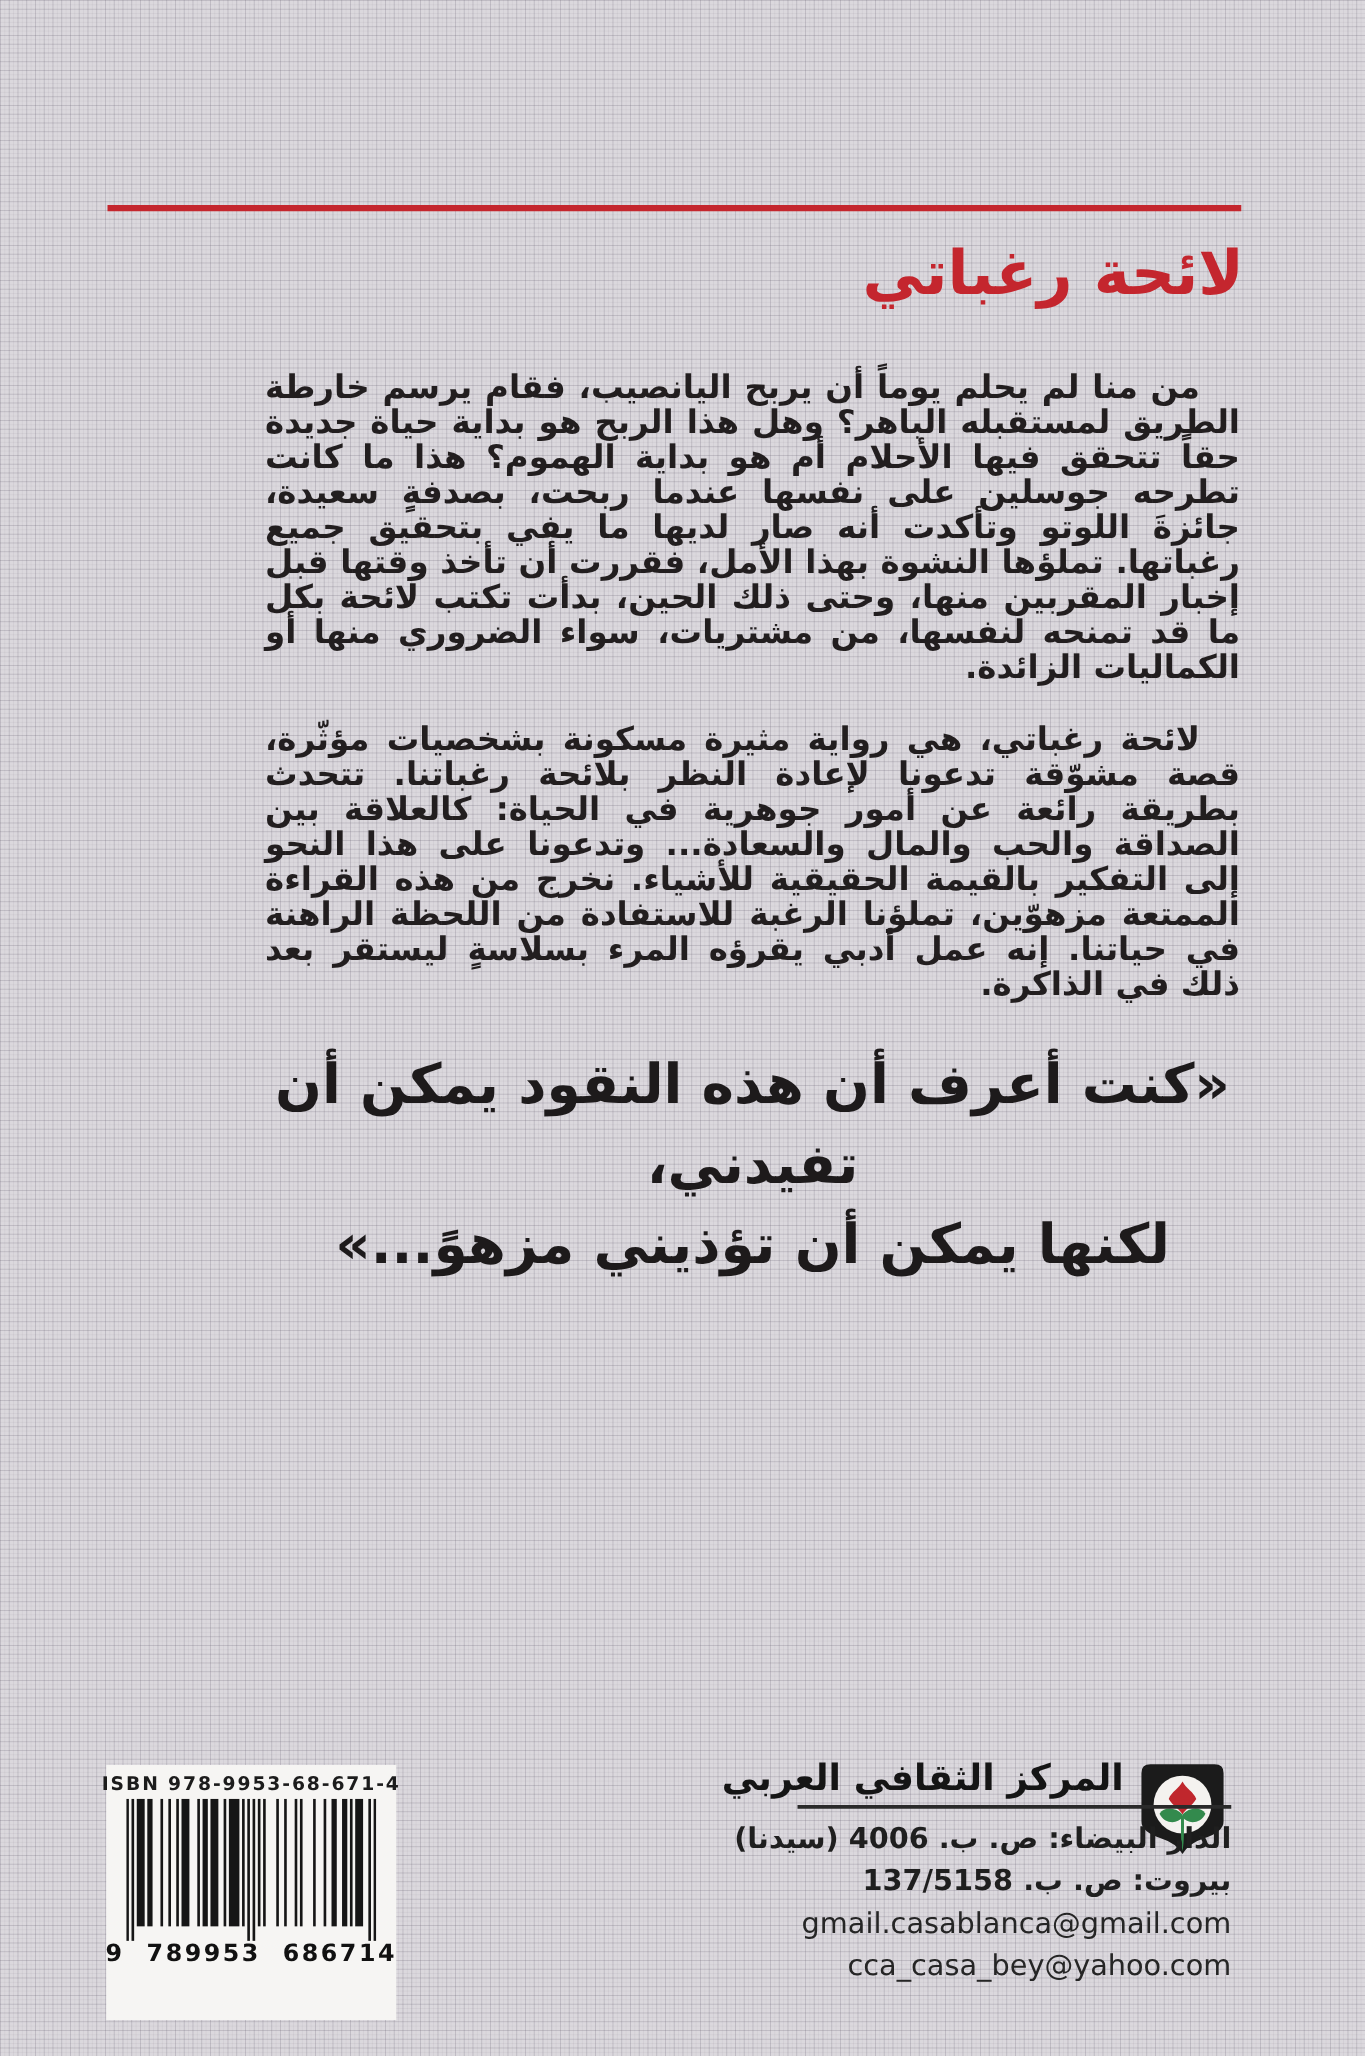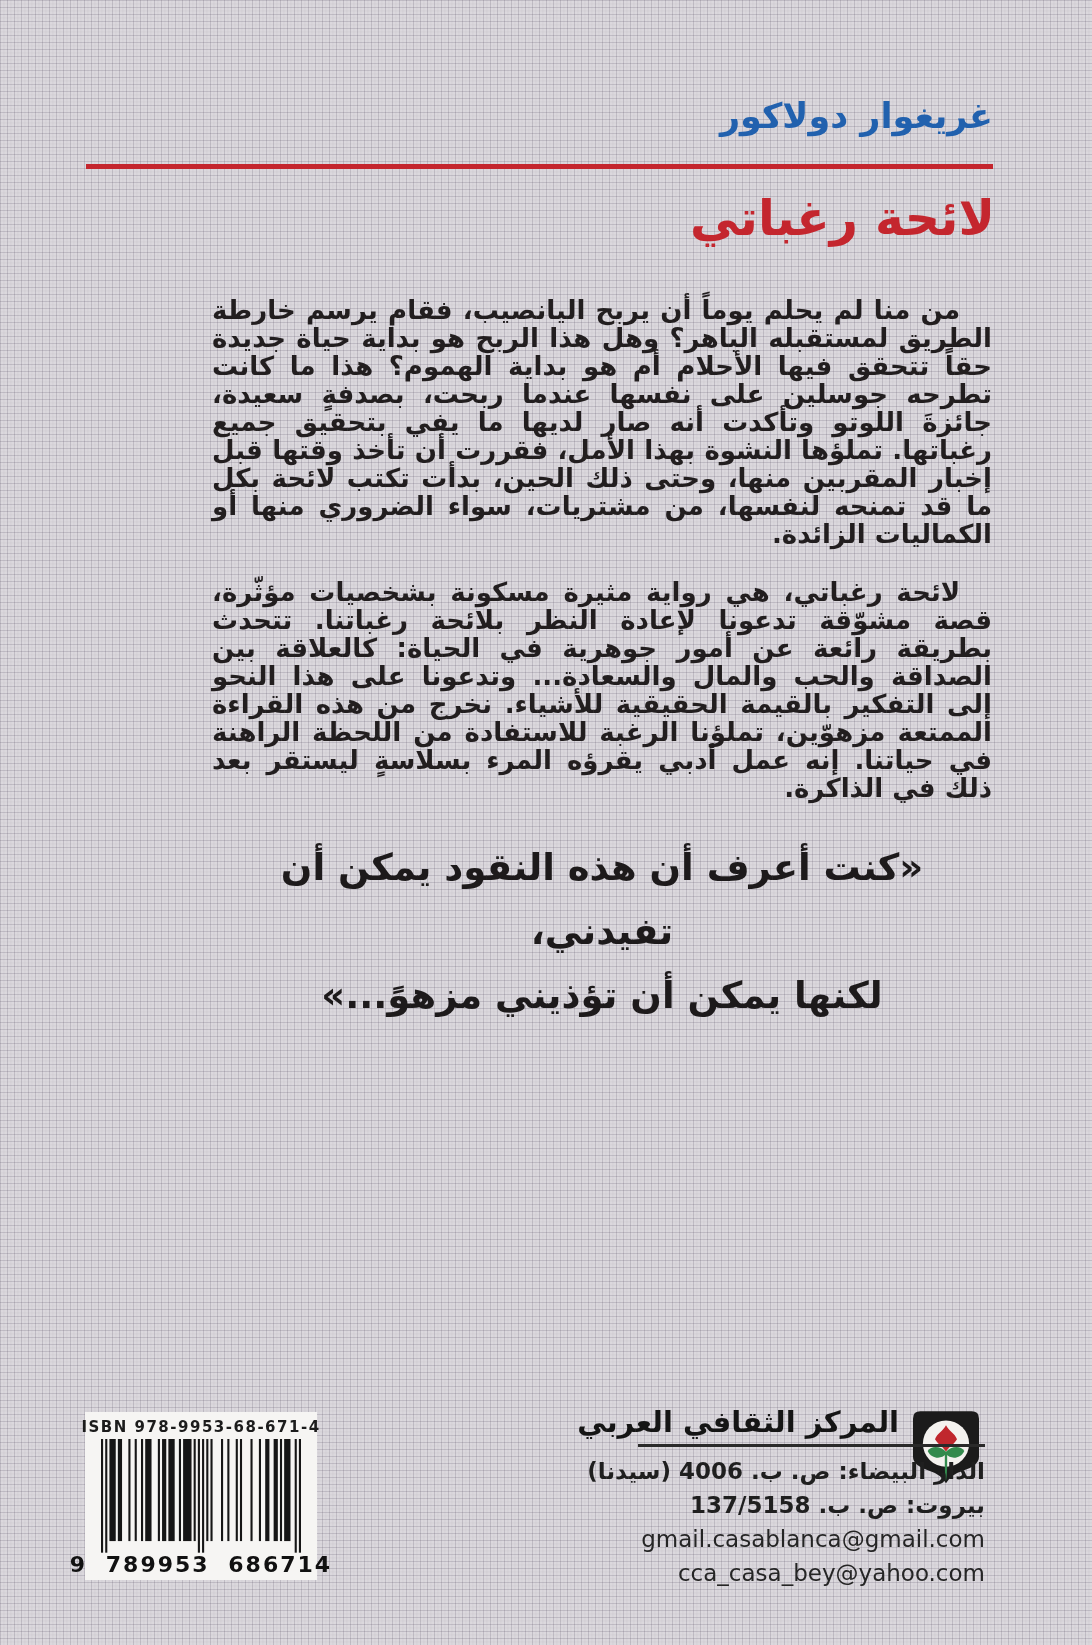--- a/index.html
+++ b/index.html
@@ -37,21 +37,21 @@
     position: absolute; top: 296px; left: 212px; right: 100px;
     direction: rtl; color: #221e1f; font-weight: bold;
   }
   .para {
     margin: 0 0 30px 0;
     font-size: 26px; line-height: 28px;
     text-align: justify; text-indent: 32px;
   }
   .quote {
     margin-top: 34px; text-align: center;
-    font-size: 37px; line-height: 64px; color: #1d1a1b;
+    font-size: 44px; line-height: 64px; color: #1d1a1b;
   }
   .publisher-row {
     position: absolute; top: 1405px; right: 113px;
     display: flex; direction: rtl; align-items: flex-start; gap: 14px;
   }
   .logo svg { width: 66px; height: 86px; display: block; }
   .pub-name {
     direction: rtl; font-size: 29px; font-weight: bold;
     color: #151515; padding-bottom: 10px;
   }
@@ -63,41 +63,40 @@
     position: absolute; top: 1454px; right: 107px;
     direction: rtl; text-align: right;
     font-size: 23px; line-height: 34px;
     color: #1f1f1f; font-weight: bold;
   }
   .addresses .email {
     direction: ltr; font-weight: normal; font-size: 23px; color: #252525;
   }
   .barcode-box {
     position: absolute; left: 85px; top: 1412px;
-    width: 232px; height: 168px; background: #f6f5f3;
+    width: 232px; height: 204px; background: #f6f5f3;
     display: flex; flex-direction: column; align-items: center;
   }
   .isbn-label {
     margin-top: 6px; font-size: 15px; font-weight: bold;
     letter-spacing: 1.5px; color: #1c1c1c; white-space: nowrap;
   }
   .bars { width: 200px; height: 116px; margin-top: 3px; }
   .bars rect { fill: #161616; }
   .barcode-digits {
-    font-size: 22px; font-weight: bold; color: #111;
+    font-size: 19px; font-weight: bold; color: #111;
     letter-spacing: 2px; word-spacing: 9px; margin-top: -3px;
     white-space: nowrap;
   }
 </style>
 </head>
 <body>
 
 <div class="page">
 
-  <div class="author">غريغوار دولاكور</div>
 
   <div class="title-rule"></div>
 
   <div class="book-title">لائحة رغباتي</div>
 
   <div class="content">
     <p class="para">من منا لم يحلم يوماً أن يربح اليانصيب، فقام يرسم خارطة الطريق لمستقبله الباهر؟ وهل هذا الربح هو بداية حياة جديدة حقاً تتحقق فيها الأحلام أم هو بداية الهموم؟ هذا ما كانت تطرحه جوسلين على نفسها عندما ربحت، بصدفةٍ سعيدة، جائزةَ اللوتو وتأكدت أنه صار لديها ما يفي بتحقيق جميع رغباتها. تملؤها النشوة بهذا الأمل، فقررت أن تأخذ وقتها قبل إخبار المقربين منها، وحتى ذلك الحين، بدأت تكتب لائحة بكل ما قد تمنحه لنفسها، من مشتريات، سواء الضروري منها أو الكماليات الزائدة.</p>
     <p class="para">لائحة رغباتي، هي رواية مثيرة مسكونة بشخصيات مؤثّرة، قصة مشوّقة تدعونا لإعادة النظر بلائحة رغباتنا. تتحدث بطريقة رائعة عن أمور جوهرية في الحياة: كالعلاقة بين الصداقة والحب والمال والسعادة... وتدعونا على هذا النحو إلى التفكير بالقيمة الحقيقية للأشياء. نخرج من هذه القراءة الممتعة مزهوّين، تملؤنا الرغبة للاستفادة من اللحظة الراهنة في حياتنا. إنه عمل أدبي يقرؤه المرء بسلاسةٍ ليستقر بعد ذلك في الذاكرة.</p>
     <div class="quote">
       <div>«كنت أعرف أن هذه النقود يمكن أن تفيدني،</div>

